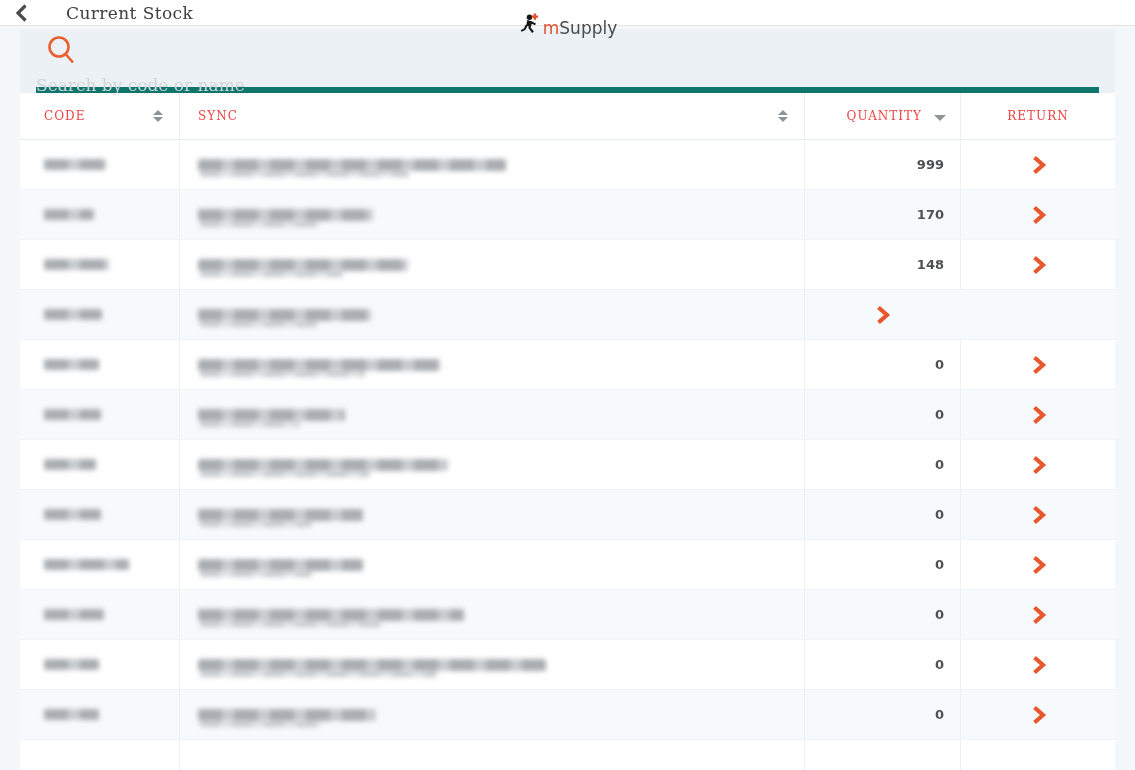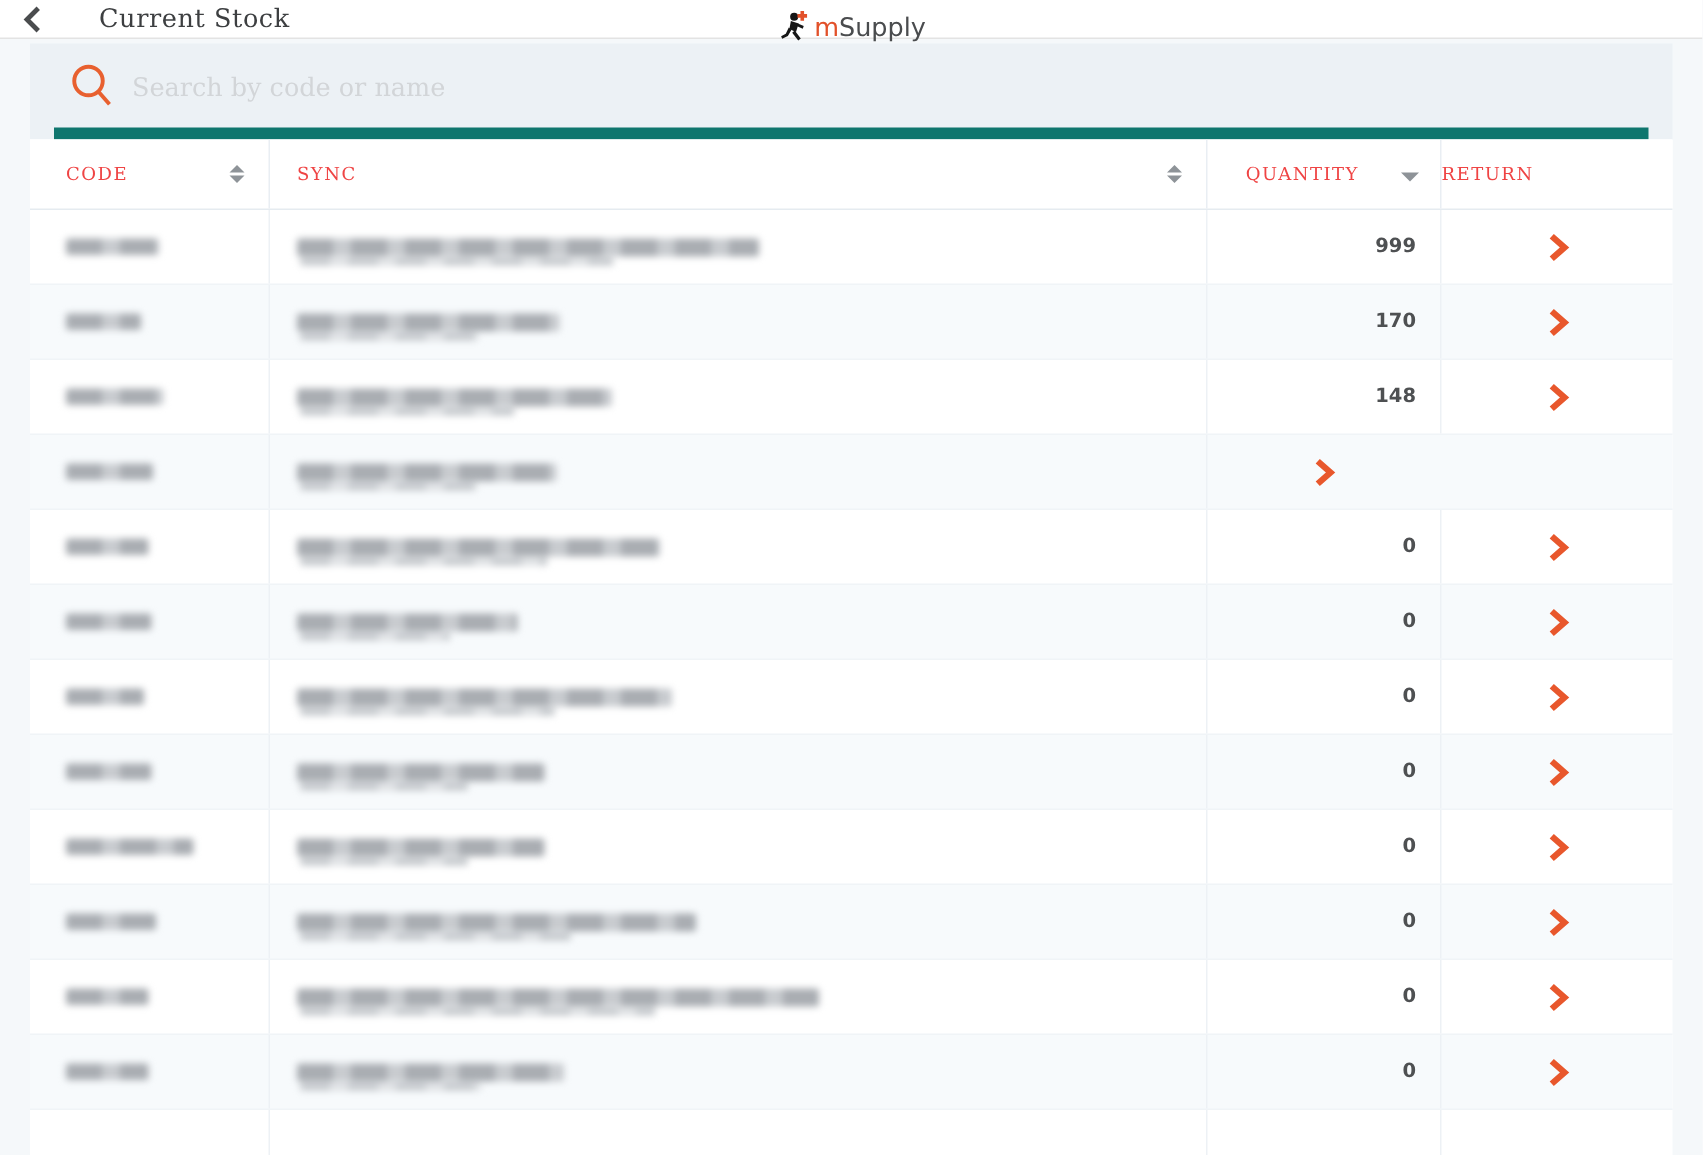--- a/index.html
+++ b/index.html
@@ -6,48 +6,48 @@
   html,body { width:1135px; height:770px; overflow:hidden; background:#f5f8fa;
               font-family:"DejaVu Serif", serif; }
 
   
   .topbar { height:26px; background:#ffffff; border-bottom:1px solid #e3e3e3;
             display:flex; align-items:center; position:relative; }
   .back-btn { width:44px; height:38px; display:flex; align-items:center; justify-content:center;
               cursor:pointer; }
   .page-title { font-size:17px; color:#3d3f41; letter-spacing:.4px; margin-left:22px; }
   .logo { position:absolute; left:50%; top:0; transform:translateX(-50%);
-          height:38px; display:flex; align-items:center; gap:3px; }
+          height:38px; display:flex; align-items:flex-end; gap:3px; }
   .logo-text { font-family:"DejaVu Sans", sans-serif; font-size:17px; color:#4a4c4e; }
   .logo-text .m { color:#e2512a; }
   .topbar-right { position:absolute; right:14px; top:0; height:38px;
                   display:flex; align-items:center; gap:16px; }
   .sync-label { font-size:10px; color:#9d9d9d; letter-spacing:1.6px; margin-right:14px; }
   .tb-icon { display:flex; align-items:center; justify-content:center; cursor:pointer; }
 
   
   .search-panel { margin:3px 20px 0 20px; height:64px; background:#ecf1f5; }
-  .search-box { margin:0 16px; height:100%; display:flex; align-items:center;
-                border-bottom:8px solid #0f766e; }
+  .search-box { margin:0 16px; height:100%; display:flex; align-items:flex-start;
+                border-bottom:6px solid #0f766e;flex-direction:column; }
   .search-icon { margin:6px 12px 0 10px; }
   .search-input { flex:1; background:transparent; border:none; outline:none;
                   font-family:"DejaVu Serif", serif; font-size:17px; color:#6b6e71;
                   margin-top:4px; }
   .search-input::placeholder { color:#d2d5d8; }
 
   
   .table { margin:0 20px; background:#ffffff; }
   .thead { display:flex; height:47px; border-bottom:1px solid #e5ebf0; background:#fff; }
   .th { display:flex; align-items:center; position:relative; font-size:12px;
         color:#ef4444; letter-spacing:1px; cursor:pointer; }
   .th.c-code { width:160px; border-right:1px solid #e9eef3; padding-left:24px; }
   .th.c-name { width:625px; border-right:1px solid #e9eef3; padding-left:18px; }
   .th.c-qty  { width:156px; border-right:1px solid #e9eef3; justify-content:flex-end;
-               padding-right:14px; gap:28px;text-align:center; }
-  .th.c-ret  { width:154px; justify-content:flex-start; cursor:default; }
+               padding-right:14px; gap:12px;text-align:center; }
+  .th.c-ret  { width:154px; justify-content:center; cursor:default; }
   .sort-both { position:absolute; right:16px; display:flex; flex-direction:column; gap:2px; }
   .tri { width:0; height:0; border-left:5px solid transparent; border-right:5px solid transparent; }
   .tri.up   { border-bottom:5px solid #8e9398; }
   .tri.down { border-top:5px solid #8e9398; }
   .tri.big-down { border-left:6px solid transparent; border-right:6px solid transparent;
                   border-top:6px solid #8e9398; margin-top:4px; }
 
   .tbody .row { display:flex; height:50px; align-items:center; }
   .tbody .row:nth-child(even) { background:#f7fafc; }
   .tbody .row { border-bottom:1px solid #f0f4f7;font-weight:bold; }

